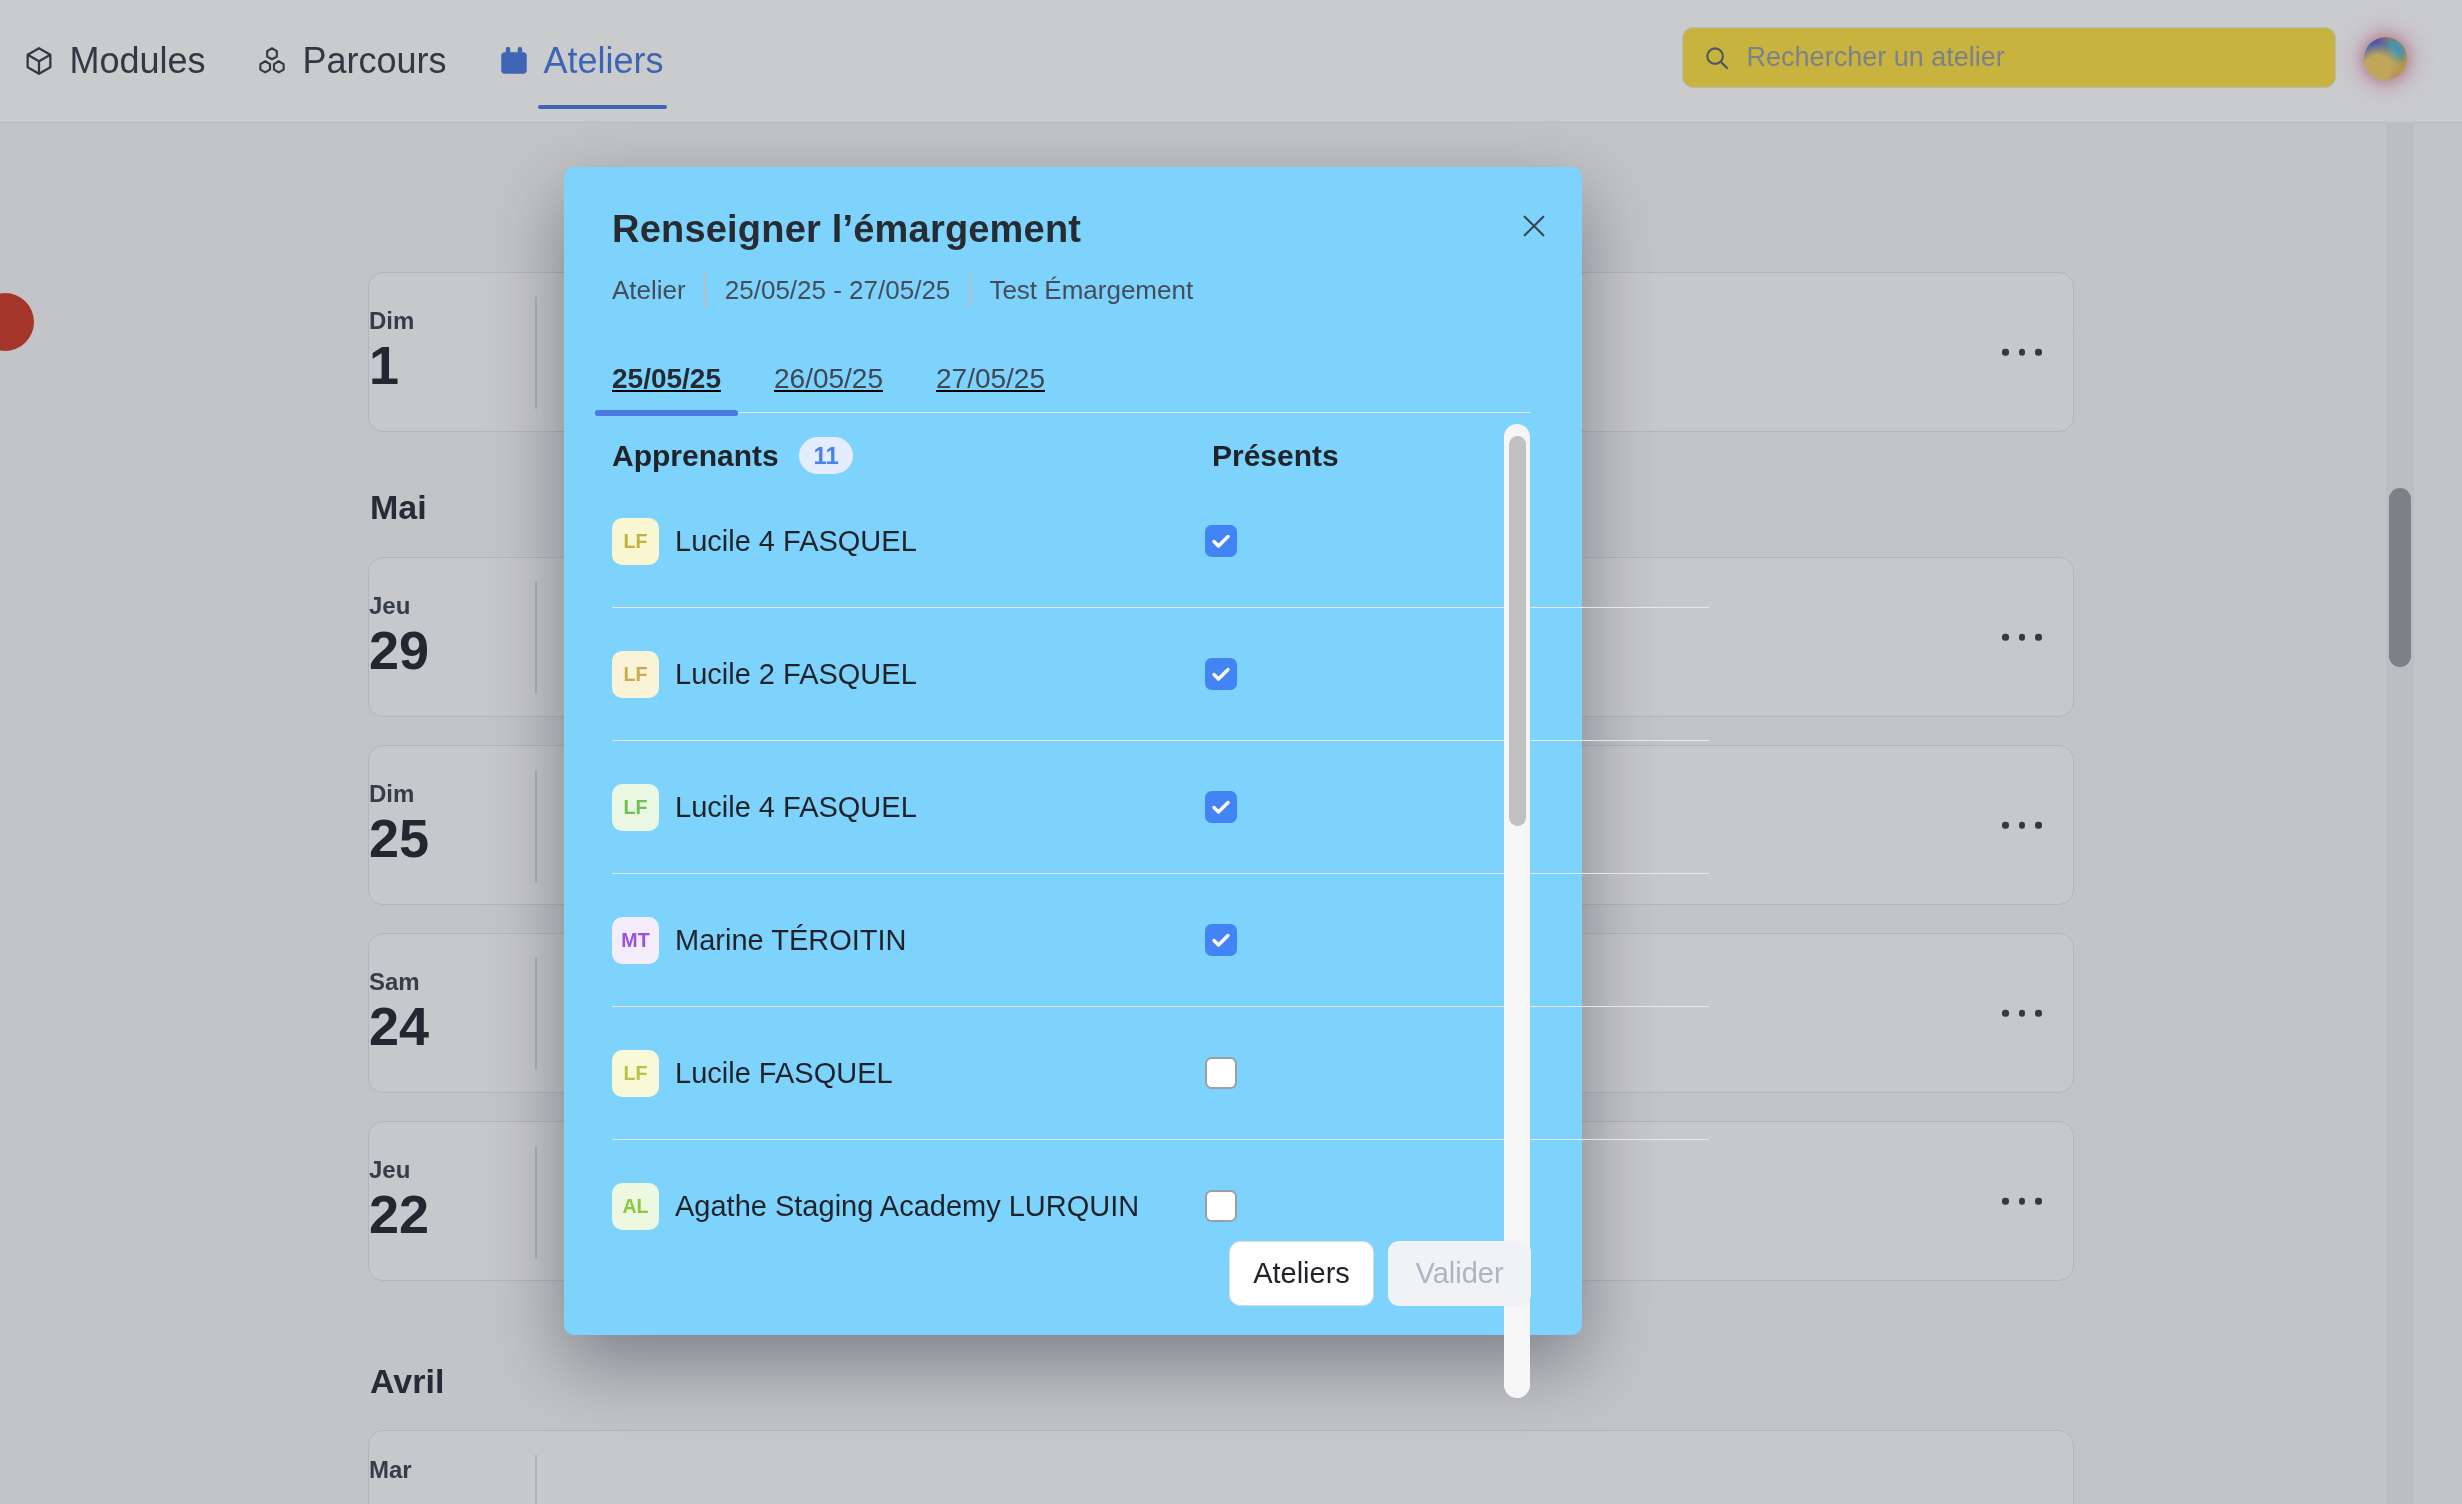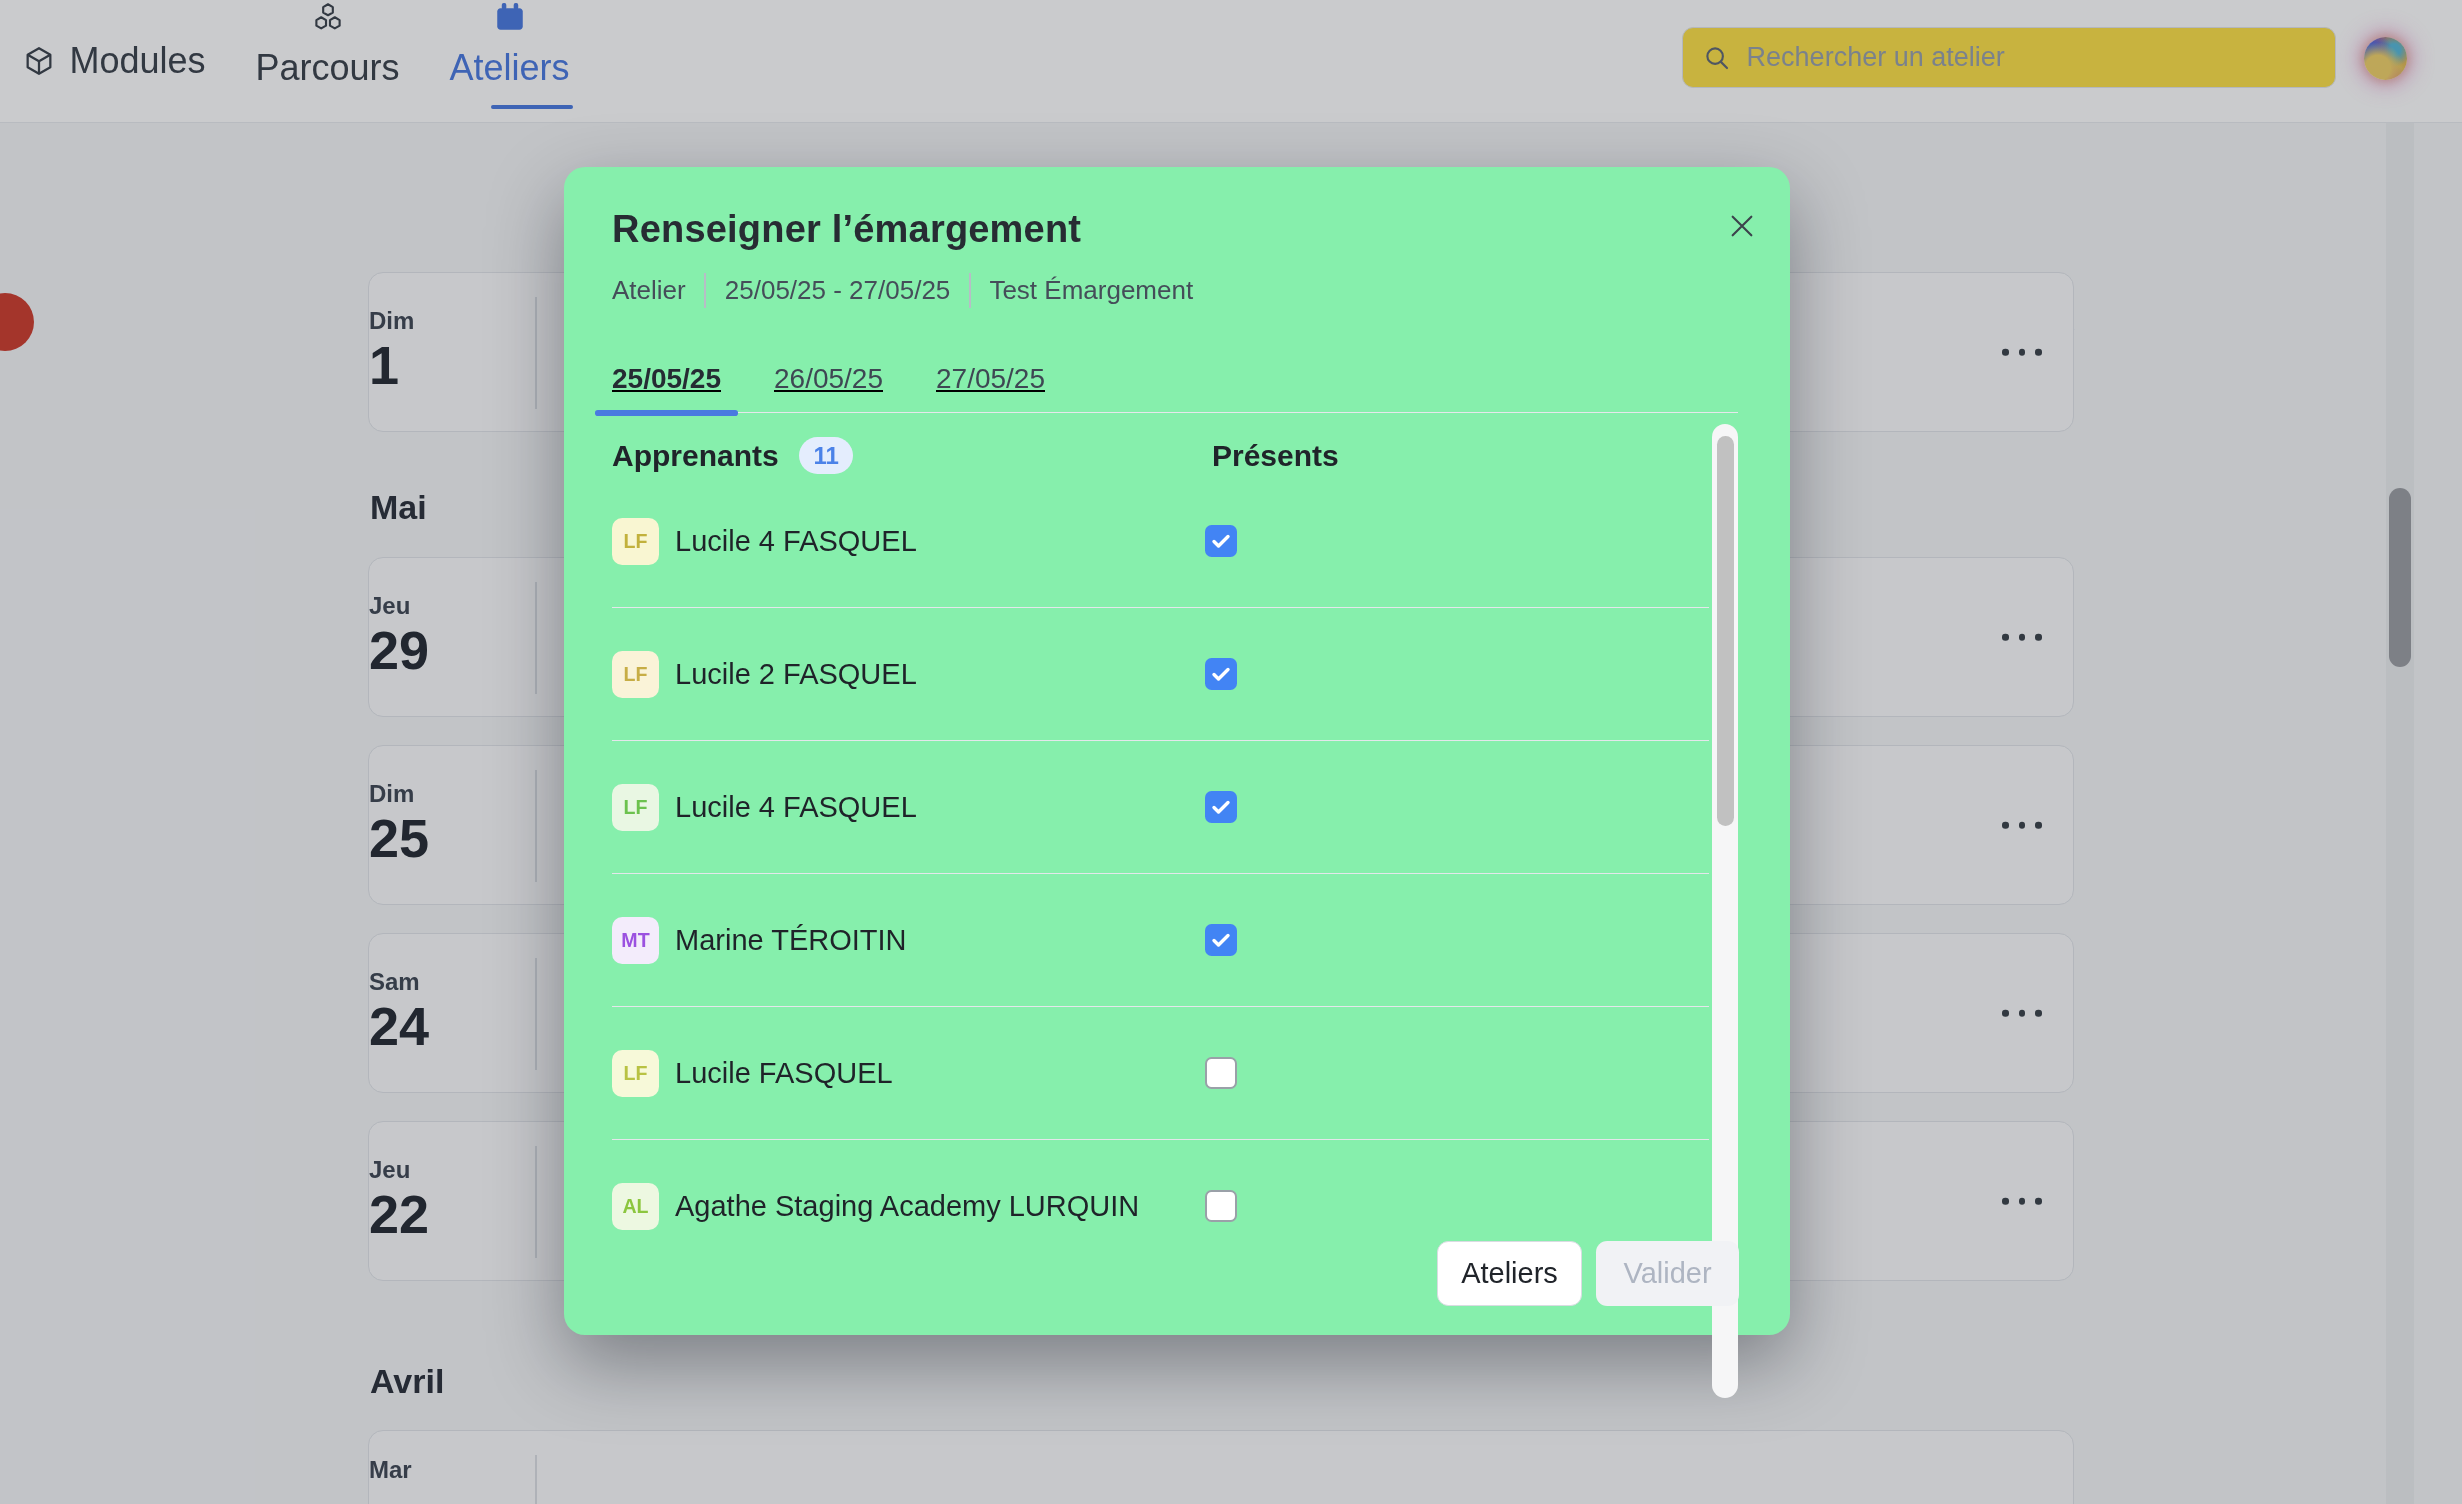--- a/index.html
+++ b/index.html
@@ -3,21 +3,21 @@
 <meta charset="utf-8">
 <style>
   * { margin:0; padding:0; box-sizing:border-box; }
   html,body { width:2462px; height:1505px; overflow:hidden; }
   body { font-family:"Liberation Sans", sans-serif; background:#f5f6f8; position:relative; }
 
   
   .topnav { position:absolute; left:0; top:0; width:2462px; height:123px; background:#ffffff;
             border-bottom:0.9px solid #e8eaee; display:flex; align-items:center; z-index:1; }
   .nav-item { display:flex; align-items:center; gap:13px; margin-left:22.4px; cursor:pointer; height:100%; position:relative; }
-  .nav-item + .nav-item { margin-left:50px;flex-direction:column; }
+  .nav-item + .nav-item { margin-left:50px; }
   .nav-label { font-size:36px; color:#3a414b; font-weight:500; }
   .nav-item.active .nav-label { color:#4a79e0; }
   .nav-item.active .nav-underline { position:absolute; left:41px; right:-3.7px; bottom:13px; height:3.7px; background:#4a79e0; border-radius:1.9px; }
   .nav-icon { width:34px; height:34px; display:block; }
 
   .search-wrap { position:absolute; left:1682px; top:27px; width:654px; height:61px;
                  border:1.9px solid #e3e6ea; border-radius:11.2px; background:#fde047;
                  display:flex; align-items:center; padding:0 18.6px; gap:15px; }
   .search-wrap input { border:none; outline:none; flex:1; font-size:27px; color:#3a414b; background:transparent;
                        font-family:"Liberation Sans", sans-serif; }
@@ -58,21 +58,21 @@
   
   .page-scroll-track { position:absolute; left:2386px; top:123px; width:28px; height:1382px; background:#eceef0; z-index:1; }
   .page-scroll-thumb { position:absolute; left:2.8px; top:365px; width:22.4px; height:179px; background:#9b9ea3; border-radius:11.2px; }
 
   .intercom-dot { position:absolute; left:-24px; top:293px; width:58px; height:58px; border-radius:50%; background:#ce3c2d; z-index:2; }
 
   
   .overlay { position:absolute; inset:0; background:rgba(26,31,40,0.23); z-index:40; }
 
   
-  .modal { position:absolute; left:564px; top:167px; width:1226px; height:1168px; background:#86efac; border-radius:21px;
+  .modal { position:absolute; left:564px; top:167px; width:1018px; height:1168px; background:#7dd3fc; border-radius:10px;
            box-shadow:0 28px 75px rgba(10,15,25,.38); z-index:60; }
   .modal-header { position:absolute; left:48px; top:41px; right:48px; }
   .modal-title { font-size:38px; font-weight:600; color:#272c33; letter-spacing:0.2px; }
   .modal-close { position:absolute; right:24px; top:35px; width:48px; height:48px; display:flex; align-items:center;
                  justify-content:center; cursor:pointer; background:none; border:none; }
   .modal-context { display:flex; align-items:center; gap:18.6px; margin-top:22.4px; font-size:26px; color:#454d59; }
   .ctx-sep { width:1.9px; height:35px; background:#b7bdc6; }
 
   .date-tabs { position:absolute; left:48px; right:52px; top:183px; height:63px; border-bottom:1.9px solid #e6e8ec;
                display:flex; gap:53px;text-decoration:underline; }

